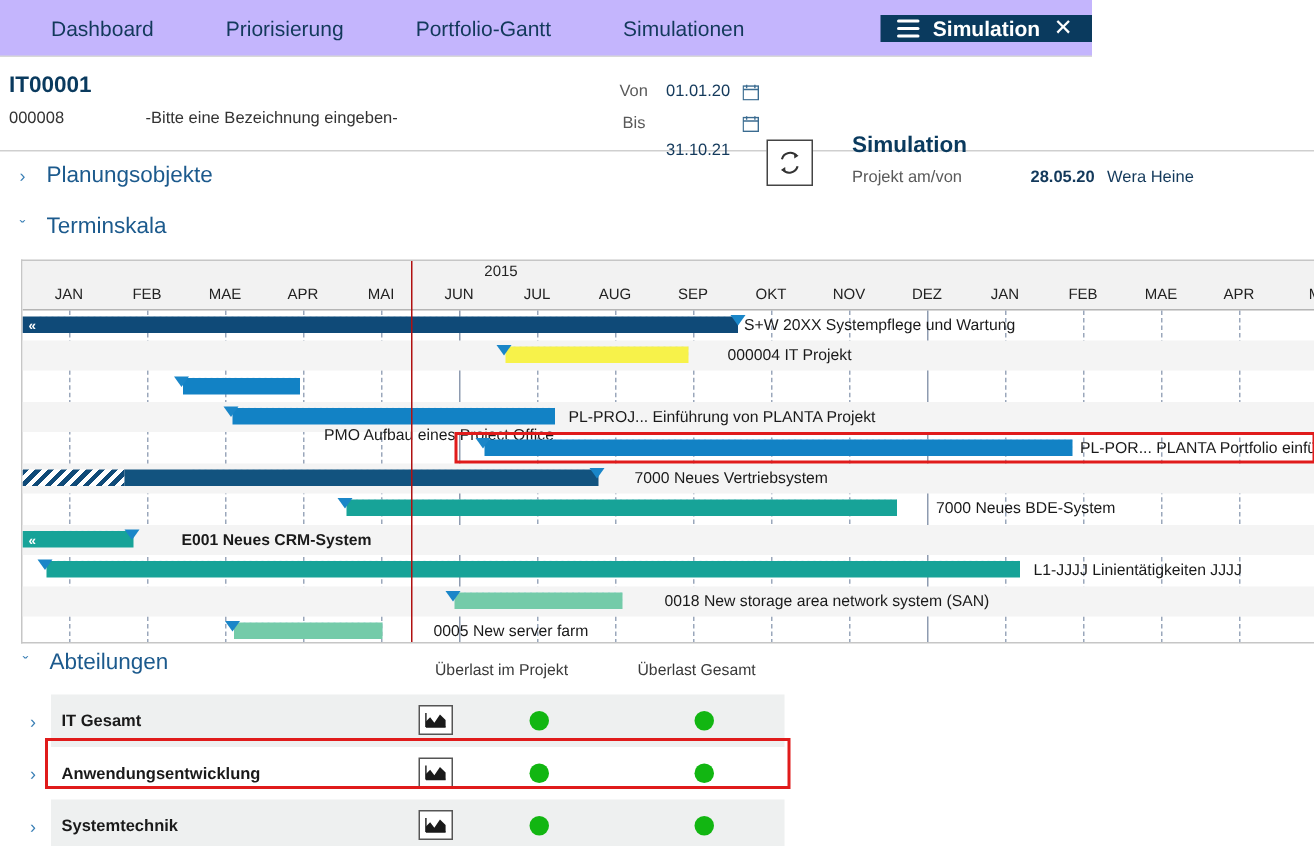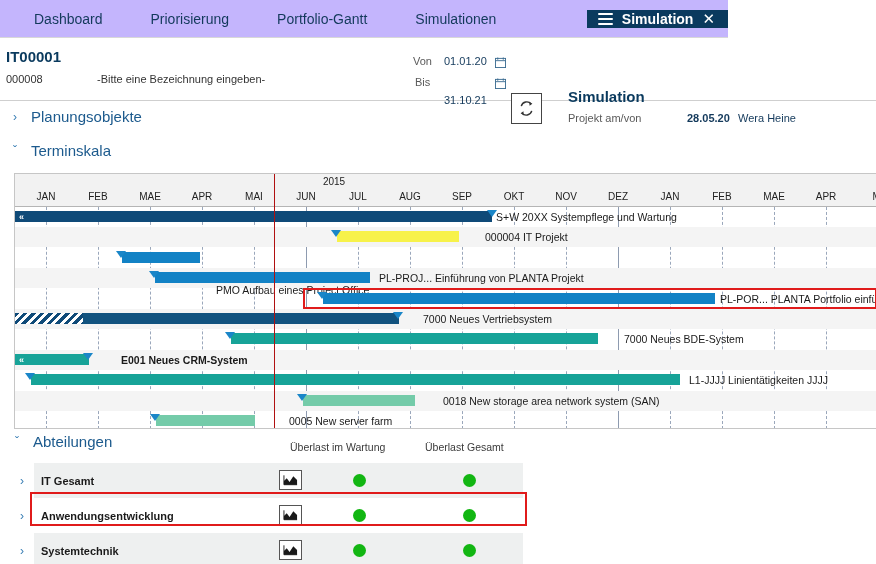--- a/index.html
+++ b/index.html
@@ -367,21 +367,21 @@
     <div id="todayline" style="left: 259px;"></div>
     <div id="redbox1" style="left: 288px; top: 80.6px; width: 574px; height: 21px; border-color: rgb(224, 27, 27);"></div>
   </div>
 </div>
 
 <div id="dept">
   <div id="dept-head" class="section-head">
     <span class="chev">ˇ</span>
     <span>Abteilungen</span>
   </div>
-  <div class="colhdr" style="left:290px;">Überlast im Wartung</div>
+  <div class="colhdr" style="left:290px;">Überlast im Projekt</div>
   <div class="colhdr" style="left:425px;">Überlast Gesamt</div>
   <div id="dept-rows">
       <div class="deptrow" style="top: 33px;">
         <span class="deptchev">›</span>
         <span class="deptname">IT Gesamt</span>
         <span class="chart-btn">
           <svg width="15" height="12" viewBox="0 0 16 12">
             <path d="M1 11 L1 7 L4 4 L7 8 L11 2 L15 6 L15 11 Z" fill="#1a1a1a"></path>
             <line x1="1" y1="11" x2="15" y2="11" stroke="#1a1a1a" stroke-width="1"></line>
             <line x1="1" y1="1" x2="1" y2="11" stroke="#1a1a1a" stroke-width="1"></line>

